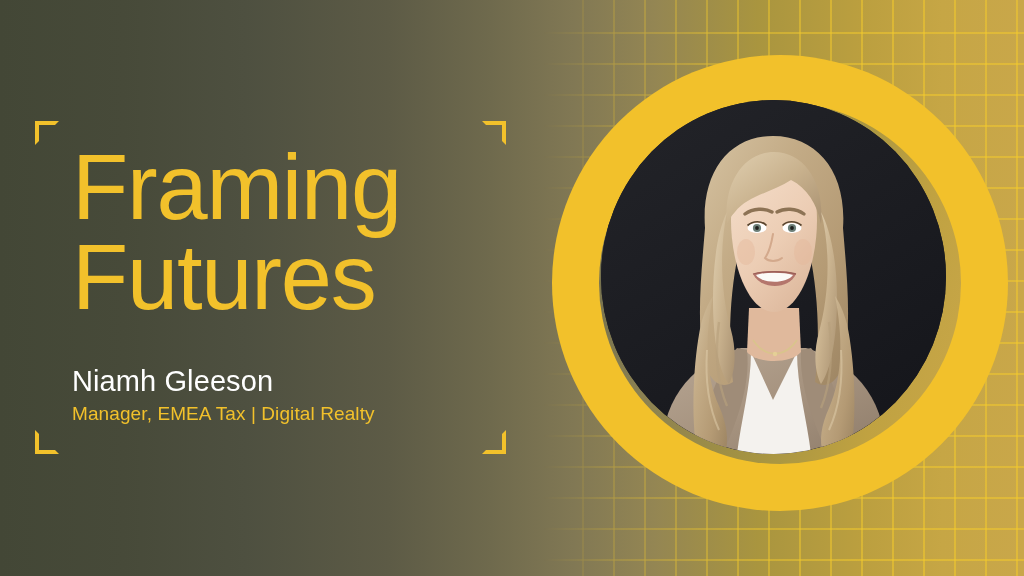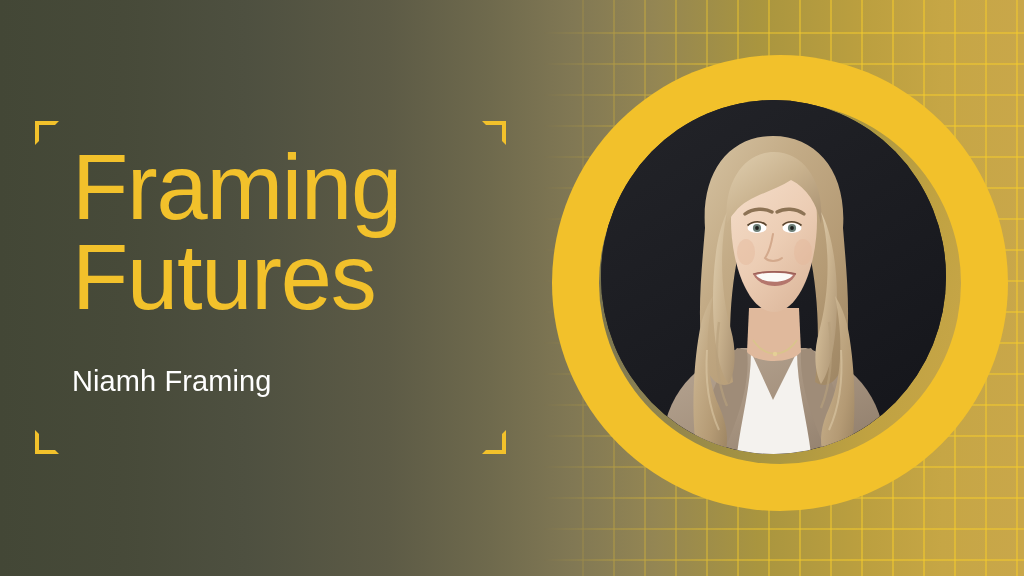--- a/index.html
+++ b/index.html
@@ -183,21 +183,22 @@
   </div>
   <div class="bracket br">
     <svg viewBox="0 0 24 24" aria-hidden="true">
       <path d="M24 0 V24 H0 L4 20 H20 V4 Z" fill="#f2c12b"></path>
     </svg>
   </div>
 
   <div class="text-block">
     <h1 class="title">Framing
 Futures</h1>
-    <p class="name">Niamh Framing</p>
+    <p class="name">Niamh Gleeson</p>
+    <p class="role">Manager, EMEA Tax | Digital Realty</p>
   </div>
 
   <div class="portrait-zone">
     <div class="ring"></div>
 
     <div class="photo">
       <svg viewBox="0 0 345 354" aria-hidden="true">
         <defs>
           <linearGradient id="hairG" x1="0" y1="0" x2="1" y2="1">
             <stop offset="0%" stop-color="#d6c3a2"></stop>

